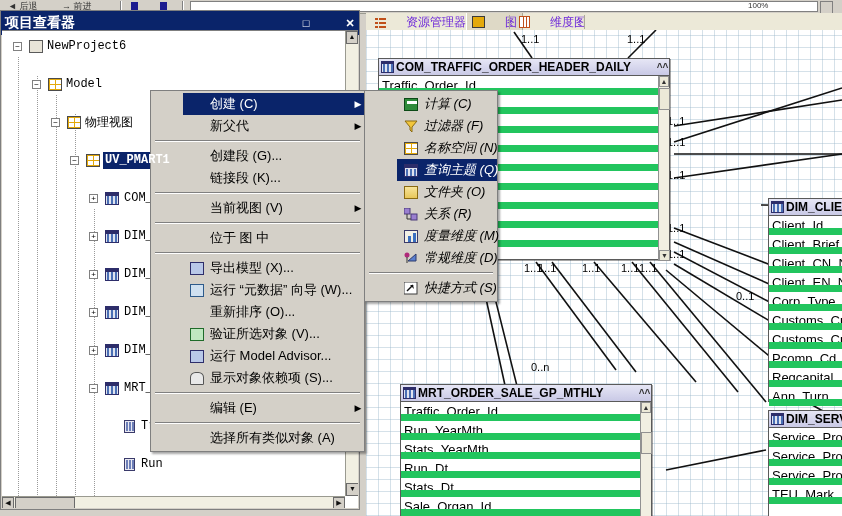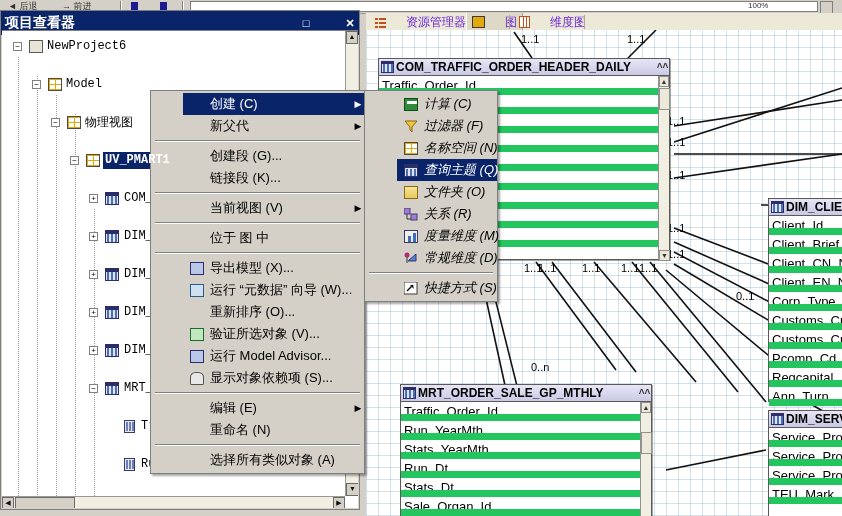--- a/index.html
+++ b/index.html
@@ -503,25 +503,20 @@
         </span>
       <span class="mtext">显示对象依赖项 (S)...</span>
       <span class="arrow"></span>
     </div>
     <div class="msep"></div>
     <div class="mi">
       <span class="micon"></span>
       <span class="mtext">编辑 (E)</span>
       <span class="arrow">▶</span>
     </div>
-    <div class="mi">
-      <span class="micon"></span>
-      <span class="mtext">重命名 (N)</span>
-      <span class="arrow"></span>
-    </div>
     <div class="msep"></div>
     <div class="mi">
       <span class="micon"></span>
       <span class="mtext">选择所有类似对象 (A)</span>
       <span class="arrow"></span>
     </div>
   </div>
 
   <div class="menu" style="left:364px;top:90px;width:134px;font-style:italic;">
     <div class="mi">

